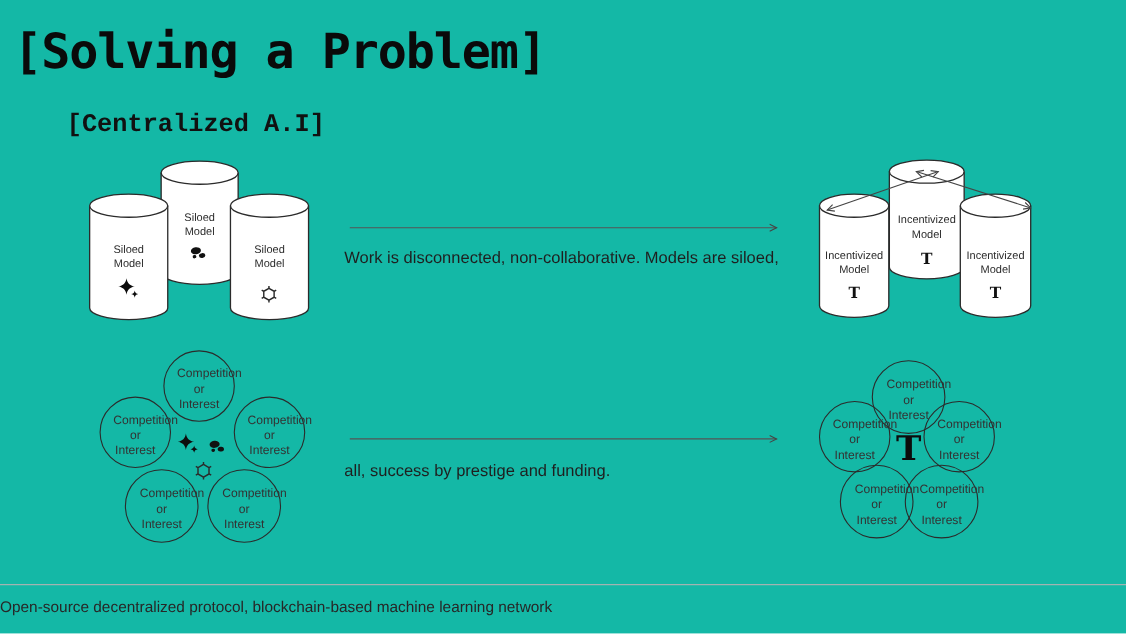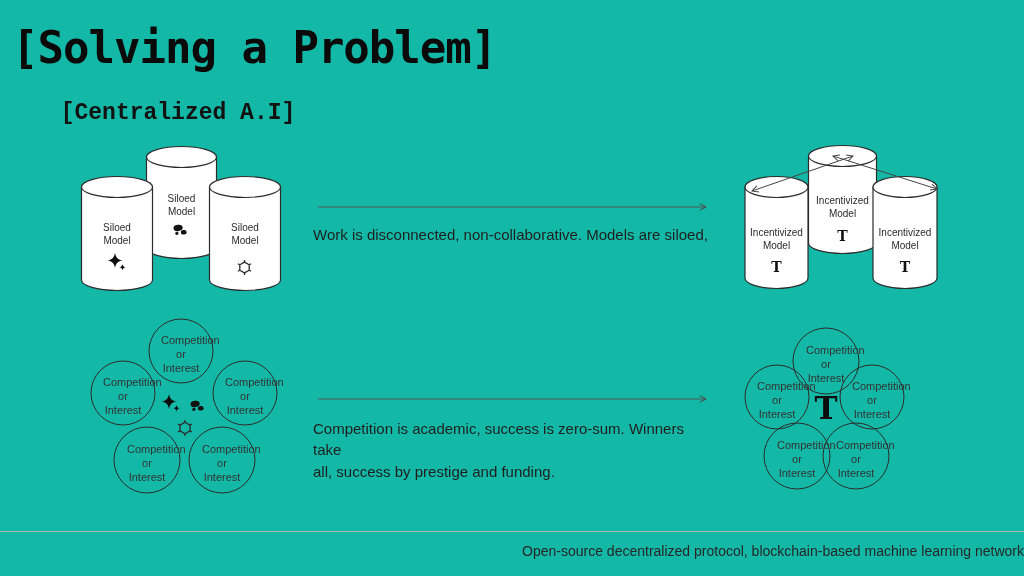--- a/index.html
+++ b/index.html
@@ -13,21 +13,21 @@
   #col-header-left{left:58px;}
   #col-header-right{left:722px;}
   .cyl-label{font-size:10px;line-height:1.3;text-align:center;color:#2b2b2b;}
   .tau-small{font-family:"DejaVu Serif",serif;font-weight:700;font-size:14px;text-align:center;color:#111;}
   .circle-label{font-size:11px;line-height:1.27;text-align:center;color:#333;}
   .arrow-note{width:400px;text-align:left;font-size:15px;line-height:1.42;color:#1f1f1f;}
   .arrow-note span{display:block;}
   #tau-big{font-family:"DejaVu Serif",serif;font-weight:700;font-size:31px;color:#0c0c0c;
            width:44px;text-align:center;}
   #footer-divider{left:0;top:531px;width:1024px;height:0;border-top:1px solid #b3b3b3;}
-  #footer-note{left:0;top:543px;width:1024px;text-align:right;font-size:14px;color:#272727;}
+  #footer-note{left:0;top:543px;width:1024px;text-align:left;font-size:14px;color:#272727;}
   svg{display:block;}
 </style>
 </head>
 <body>
 
 <div id="slide">
 
   <svg class="abs" style="left:0;top:0" width="1024" height="576" viewBox="0 0 1024 576">
     <defs>
       <marker id="arr" viewBox="0 0 10 10" refX="8.5" refY="5" markerWidth="9" markerHeight="9" orient="auto-start-reverse">
@@ -122,21 +122,20 @@
   <div class="abs cyl-label" style="left:740px;top:226px;width:73px">Incentivized Model</div>
   <div class="abs tau-small" style="left:764px;top:259px;width:25px">T</div>
   <div class="abs cyl-label" style="left:869px;top:226px;width:72px">Incentivized Model</div>
   <div class="abs tau-small" style="left:892.5px;top:259px;width:25px">T</div>
 
   <div class="abs arrow-note" style="left:313px;top:224px">
     <span>Work is disconnected, non-collaborative. Models are siloed,</span>
   </div>
 
   <div class="abs arrow-note" style="left:313px;top:418px">
-    <span>Competition is academic, success is zero-sum. Winners take</span>
     <span>all, success by prestige and funding.</span>
   </div>
 
   <div class="abs circle-label" style="left:161px;top:334px;width:40px">Competition or Interest</div>
   <div class="abs circle-label" style="left:103px;top:376px;width:40px">Competition or Interest</div>
   <div class="abs circle-label" style="left:225px;top:376px;width:40px">Competition or Interest</div>
   <div class="abs circle-label" style="left:127px;top:443px;width:40px">Competition or Interest</div>
   <div class="abs circle-label" style="left:202px;top:443px;width:40px">Competition or Interest</div>
 
   <svg class="abs" style="left:160px;top:392px" width="22" height="22" viewBox="-11 -11 22 22">

